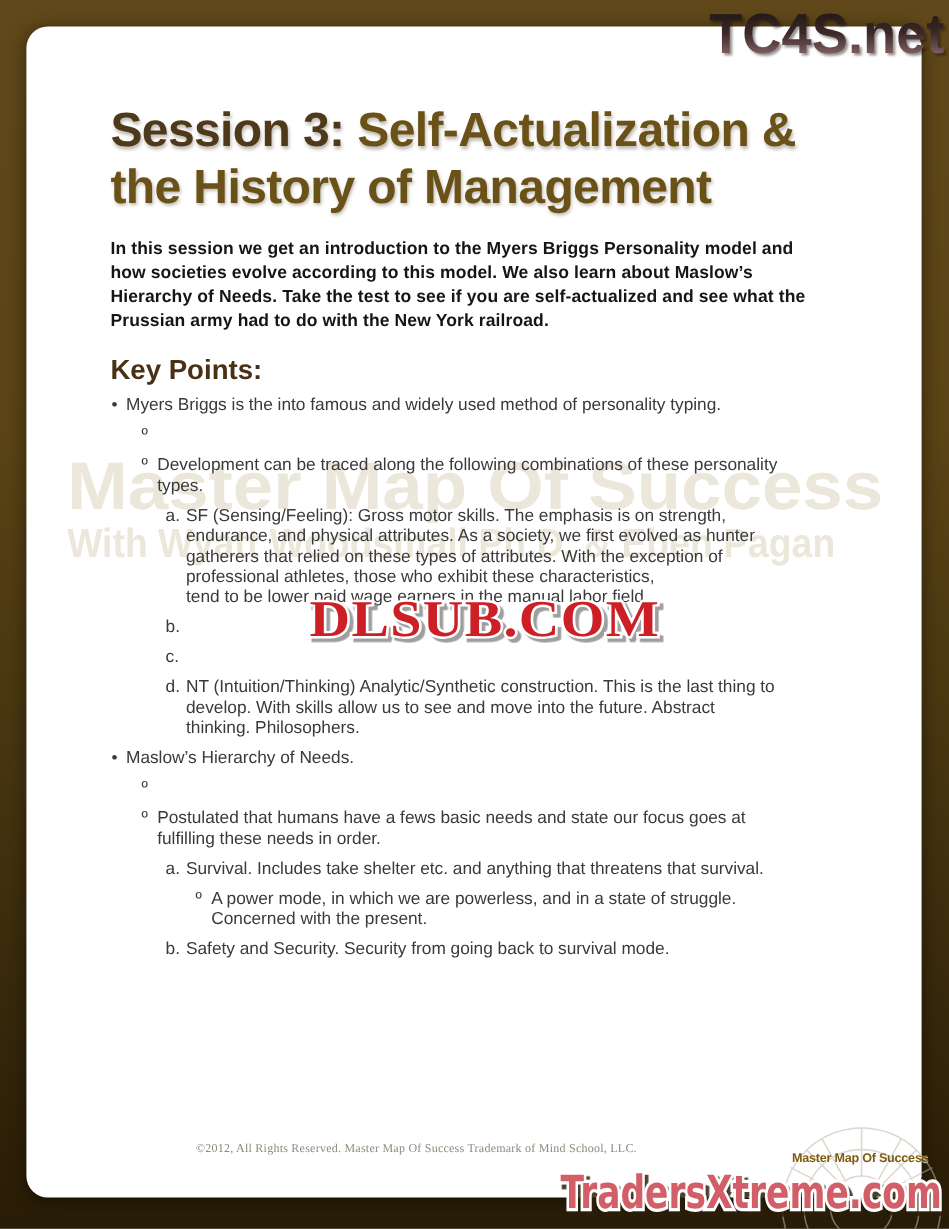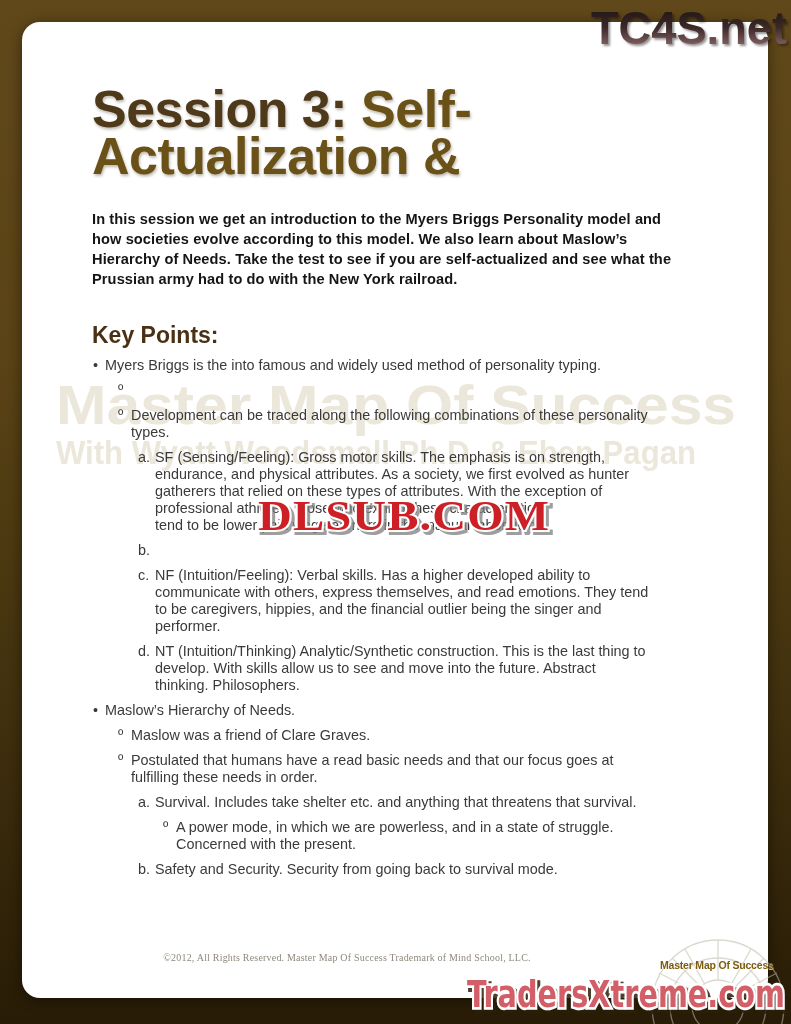--- a/index.html
+++ b/index.html
@@ -15,30 +15,30 @@
     z-index:1;
   }
   
   .wm-mmos{position:absolute;left:56px;top:374px;z-index:2;}
   
   .content{
     position:absolute;left:22px;top:22px;width:746px;height:976px;z-index:3;
     padding:64px 44px 0 70px;box-sizing:border-box;
   }
   .doc-title{
-    font-weight:bold;font-size:52px;line-height:47px;letter-spacing:-0.5px;
+    font-weight:bold;font-size:40px;line-height:47px;letter-spacing:-0.5px;
     text-shadow:1px 2px 3px rgba(70,55,30,.35);
   }
   .t-dark{color:#4e3a1b;}
   .t-gold{color:#6a5117;}
   .intro{
-    margin-top:29px;font-size:14.6px;line-height:20px;font-weight:bold;
+    margin-top:18px;font-size:14.6px;line-height:20px;font-weight:bold;
     color:#151515;white-space:pre-line;letter-spacing:.1px;width:640px;
   }
-  .section-heading{margin-top:33px;font-size:23px;font-weight:bold;color:#4a3115;}
+  .section-heading{margin-top:17px;font-size:23px;font-weight:bold;color:#4a3115;}
   .kp-list{margin-top:7px;width:644px;font-size:14.4px;line-height:17px;color:#3a3a3a;}
   .kp-item{display:flex;margin-top:8px;}
   .kp-item .marker{flex:0 0 auto;}
   .kp-item .txt{white-space:pre-line;}
   .level-1{padding-left:1px;}  .level-1 .marker{width:12px;}
   .level-2{padding-left:26px;} .level-2 .marker{width:13px;}
   .level-3{padding-left:46px;} .level-3 .marker{width:17px;}
   .level-4{padding-left:71px;} .level-4 .marker{width:13px;}
   .footer{
     position:absolute;left:22px;top:952px;width:650px;text-align:center;z-index:3;
@@ -61,20 +61,21 @@
 <div class="page"></div>
 
 <svg class="wm-mmos" width="700" height="98" viewBox="0 0 700 98">
   <text x="0" y="50" font-family="Liberation Sans, sans-serif" font-size="56" font-weight="bold" fill="#ebe7da" textLength="680" lengthAdjust="spacingAndGlyphs">Master Map Of Success</text>
   <text x="0" y="90" font-family="Liberation Sans, sans-serif" font-size="34" font-weight="bold" fill="#ebe7da" textLength="640" lengthAdjust="spacingAndGlyphs">With Wyatt Woodsmall Ph.D. &amp; Eben Pagan</text>
 </svg>
 
 <div class="content">
   <div class="doc-title">
     <span class="t-dark">Session 3:</span><span class="t-gold"> Self-Actualization &amp;</span>
+    <div class="t-gold">the History of Management</div>
   </div>
 
   <div class="intro">In this session we get an introduction to the Myers Briggs Personality model and
 how societies evolve according to this model. We also learn about Maslow’s
 Hierarchy of Needs. Take the test to see if you are self-actualized and see what the
 Prussian army had to do with the New York railroad.</div>
 
   <div class="section-heading">Key Points:</div>
 
   <div class="kp-list">
@@ -96,42 +97,37 @@
 endurance, and physical attributes. As a society, we first evolved as hunter
 gatherers that relied on these types of attributes. With the exception of
 professional athletes, those who exhibit these characteristics,
 tend to be lower paid wage earners in the manual labor field.</span>
       </div>
       <div class="kp-item level-3">
         <span class="marker">b.</span>
       </div>
       <div class="kp-item level-3">
         <span class="marker">c.</span>
-        <span class="txt">NF (Intuition/Feeling): Verbal skills. Has a higher developed ability to
-communicate with others, express themselves, and read emotions. They tend
-to be caregivers, hippies, and the financial outlier being the singer and
-performer.</span>
       </div>
       <div class="kp-item level-3">
         <span class="marker">d.</span>
         <span class="txt">NT (Intuition/Thinking) Analytic/Synthetic construction. This is the last thing to
 develop. With skills allow us to see and move into the future. Abstract
 thinking. Philosophers.</span>
       </div>
       <div class="kp-item level-1">
         <span class="marker">•</span>
         <span class="txt">Maslow’s Hierarchy of Needs.</span>
       </div>
       <div class="kp-item level-2">
         <span class="marker">º</span>
-        <span class="txt">Maslow was a friend of Clare Graves.</span>
       </div>
       <div class="kp-item level-2">
         <span class="marker">º</span>
-        <span class="txt">Postulated that humans have a read basic needs and that our focus goes at
+        <span class="txt">Postulated that humans have a fews basic needs and state our focus goes at
 fulfilling these needs in order.</span>
       </div>
       <div class="kp-item level-3">
         <span class="marker">a.</span>
         <span class="txt">Survival. Includes take shelter etc. and anything that threatens that survival.</span>
       </div>
       <div class="kp-item level-4">
         <span class="marker">º</span>
         <span class="txt">A power mode, in which we are powerless, and in a state of struggle.
 Concerned with the present.</span>

